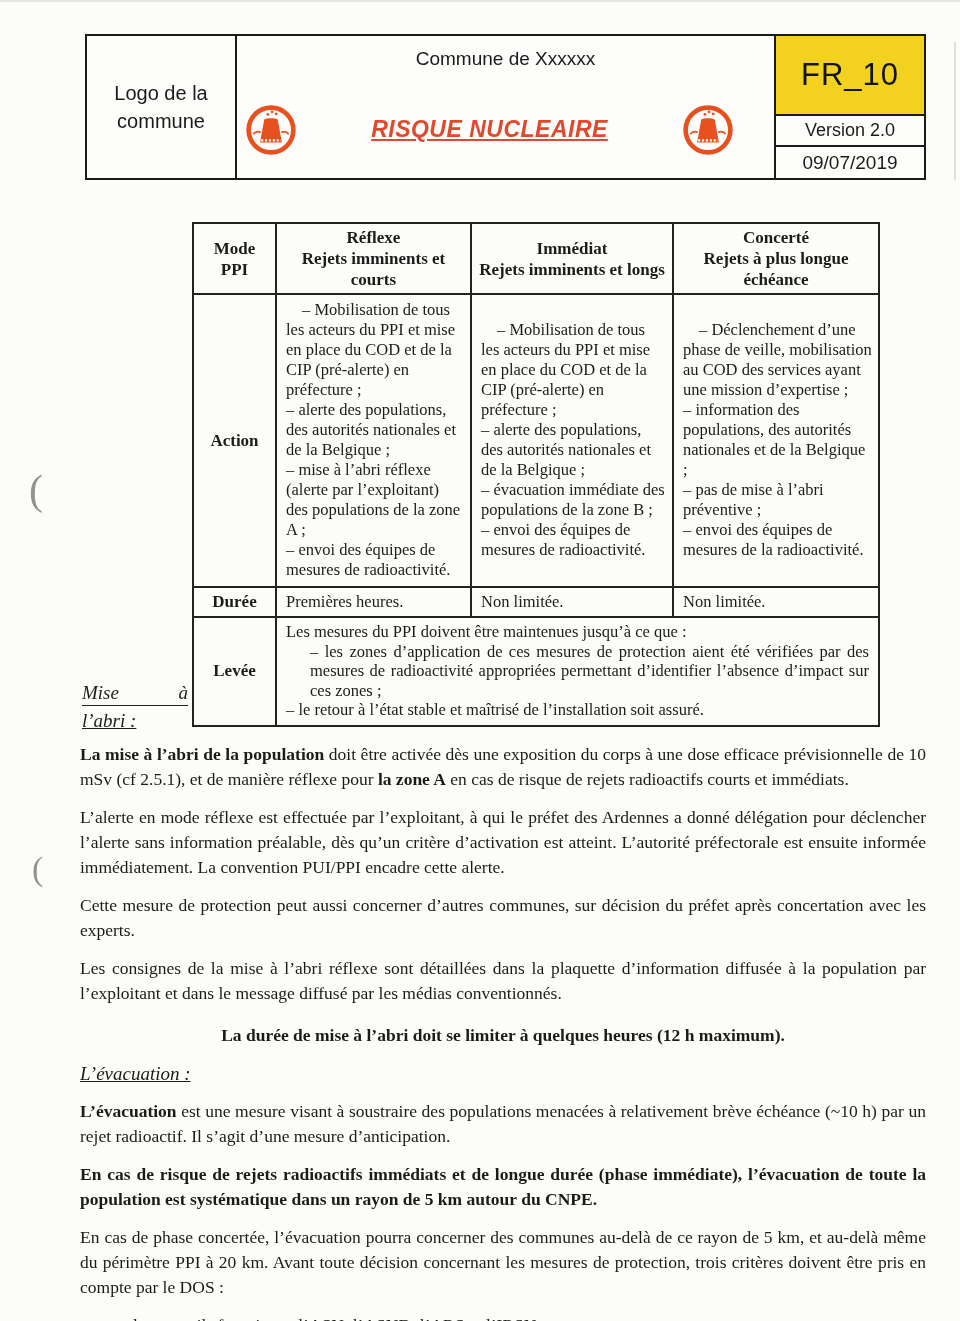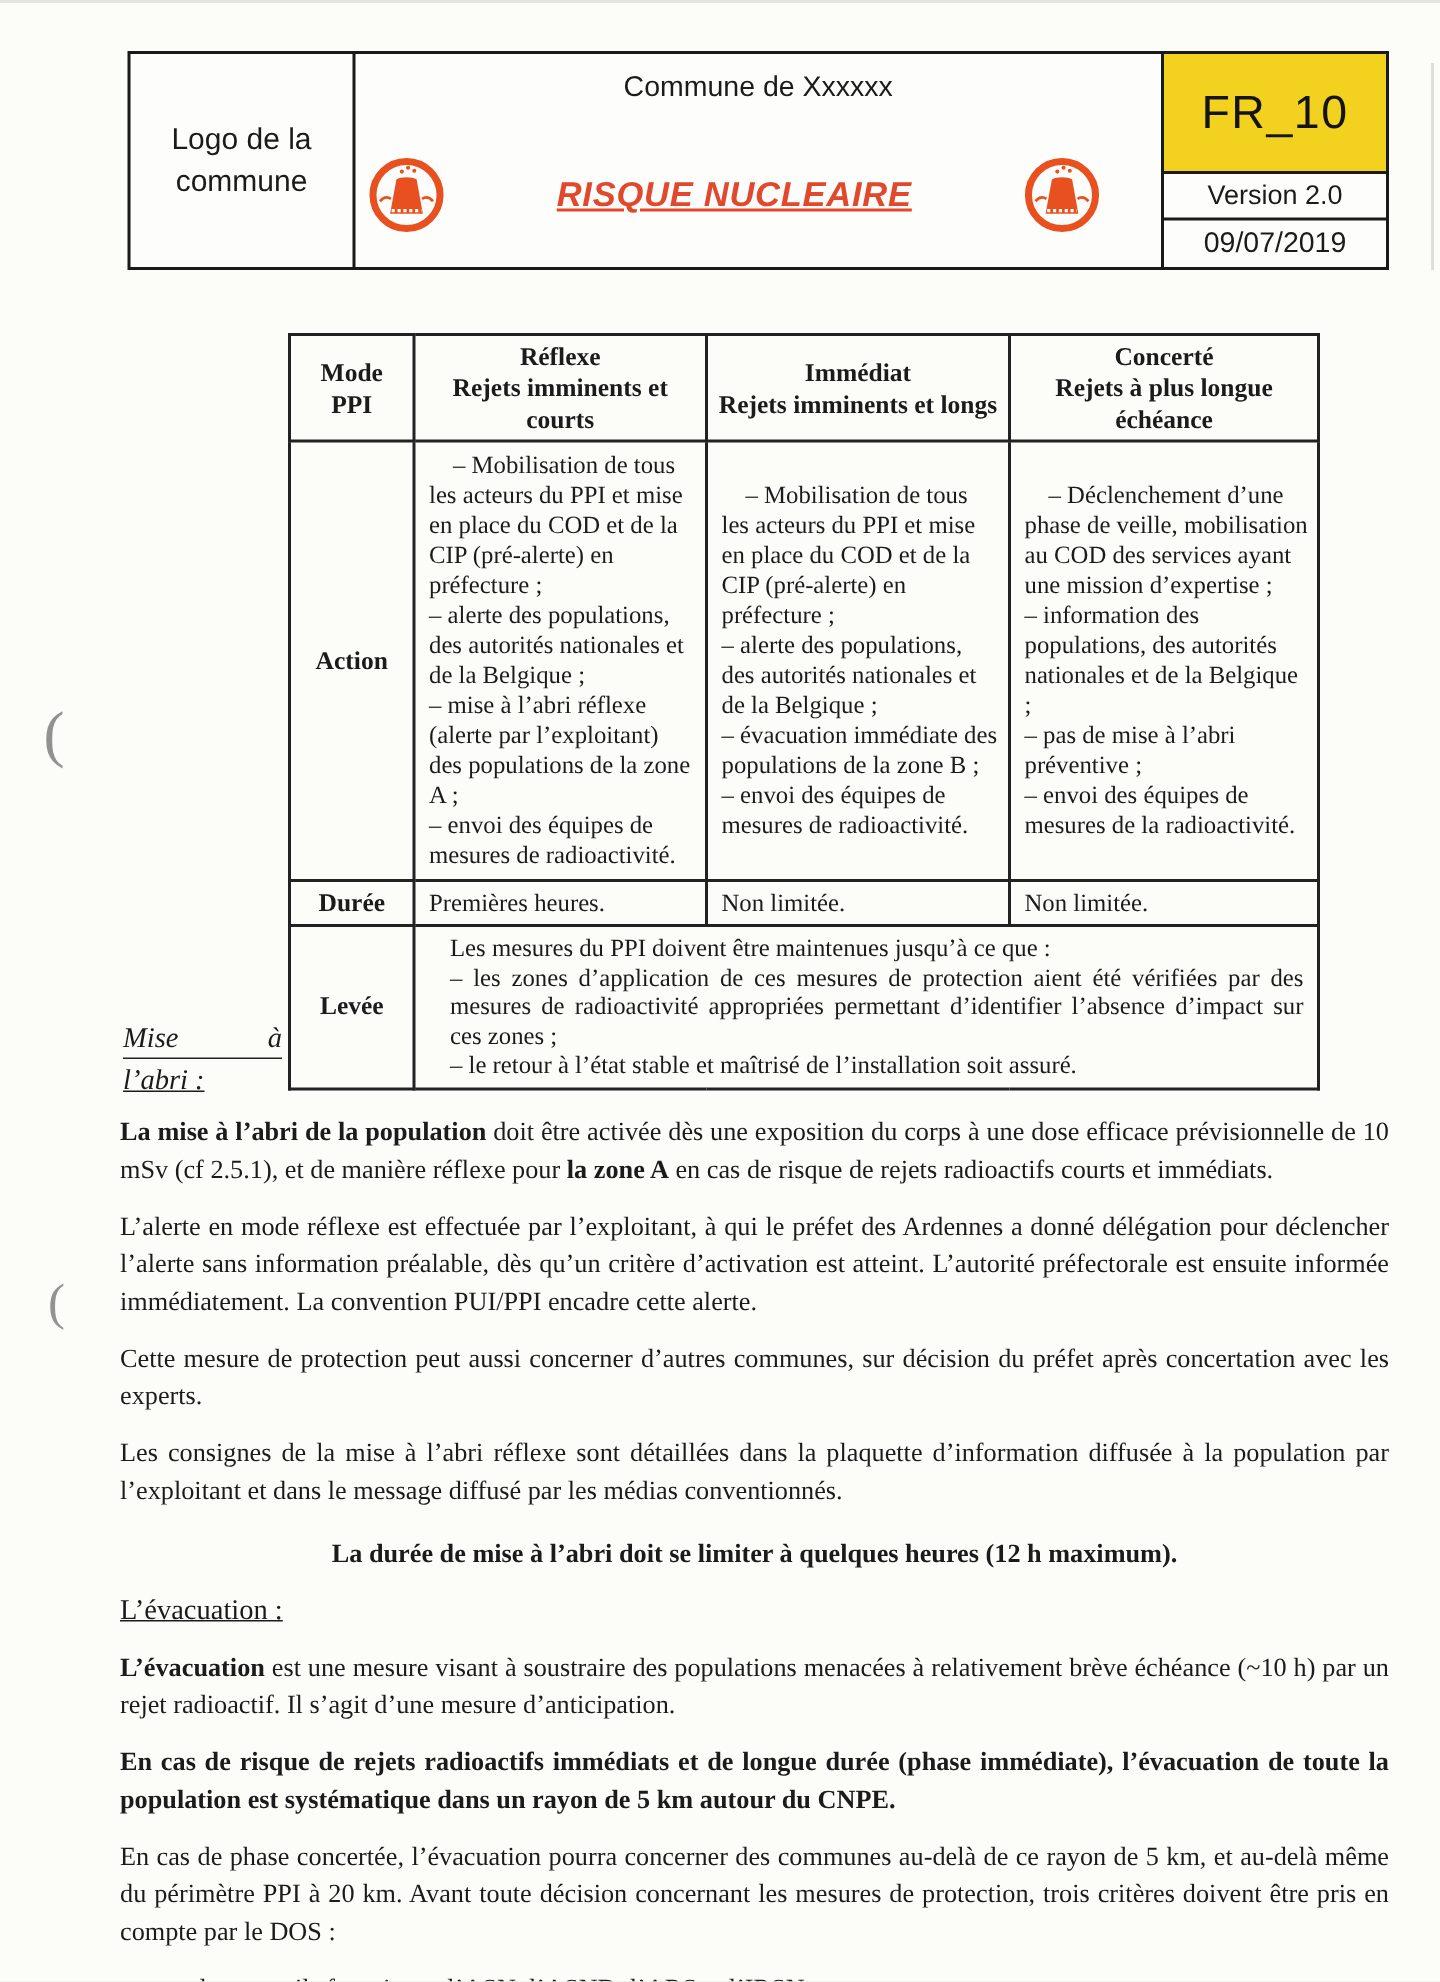--- a/index.html
+++ b/index.html
@@ -49,37 +49,37 @@
     position:absolute; left:192px; top:222px; width:686px;
     border-collapse:collapse; table-layout:fixed;
     font-family:"Liberation Serif", serif;
   }
   .ppi-table td, .ppi-table th { border:2px solid #222; vertical-align:middle; }
   .ppi-table th { font-size:17px; line-height:21px; padding:3px 2px; text-align:center; font-weight:bold; }
   .row-label { font-weight:bold; text-align:center; font-size:17px; }
   .action-cell { vertical-align:top; padding:5px 6px 6px 9px; font-size:16.5px; line-height:20px; }
   .action-cell .cell-item:first-child { text-indent:16px; }
   .duree-cell { font-size:16.5px; padding:3px 9px; height:30px; }
-  .levee-cell { font-size:16.5px; line-height:19.5px; padding:4px 9px 5px 23px; }
-  .levee-line.justify { text-align:justify; }
+  .levee-cell { font-size:16.5px; line-height:19.5px; padding:4px 9px 5px 9px; }
+  .levee-line.justify { text-align:justify;margin-left:24px; }
 
   
   .mise-heading { position:absolute; left:82px; top:682px; width:106px; font-style:italic; font-size:19px; }
   .mise-heading .hline1 {
     display:flex; justify-content:space-between; border-bottom:1.5px solid #222;
     padding-bottom:1px; margin-bottom:4px;
   }
   .mise-heading .hline2 { text-decoration:underline; }
 
   .body-copy { position:absolute; left:80px; top:742px; width:846px; font-size:17.5px; line-height:25px; }
   .body-copy p { text-align:justify; margin-bottom:13px; }
   .b { font-weight:bold; }
   .callout { text-align:center !important; font-weight:bold; margin:17px 0 15px 0; }
   .section-heading {
-    font-size:19px; text-decoration:underline;
+    font-style:italic; font-size:19px; text-decoration:underline;
     margin:6px 0 12px 0; text-align:left !important;
   }
   .bullet { margin-left:40px; padding-left:13px; position:relative; margin-bottom:17px; }
   .bullet::before { content:"\2022"; position:absolute; left:0; top:0; }
 
   
   .paren-artifact {
     position:absolute; color:#787878; font-family:"Liberation Serif", serif;
     font-weight:400; opacity:.8; pointer-events:none;
   }

